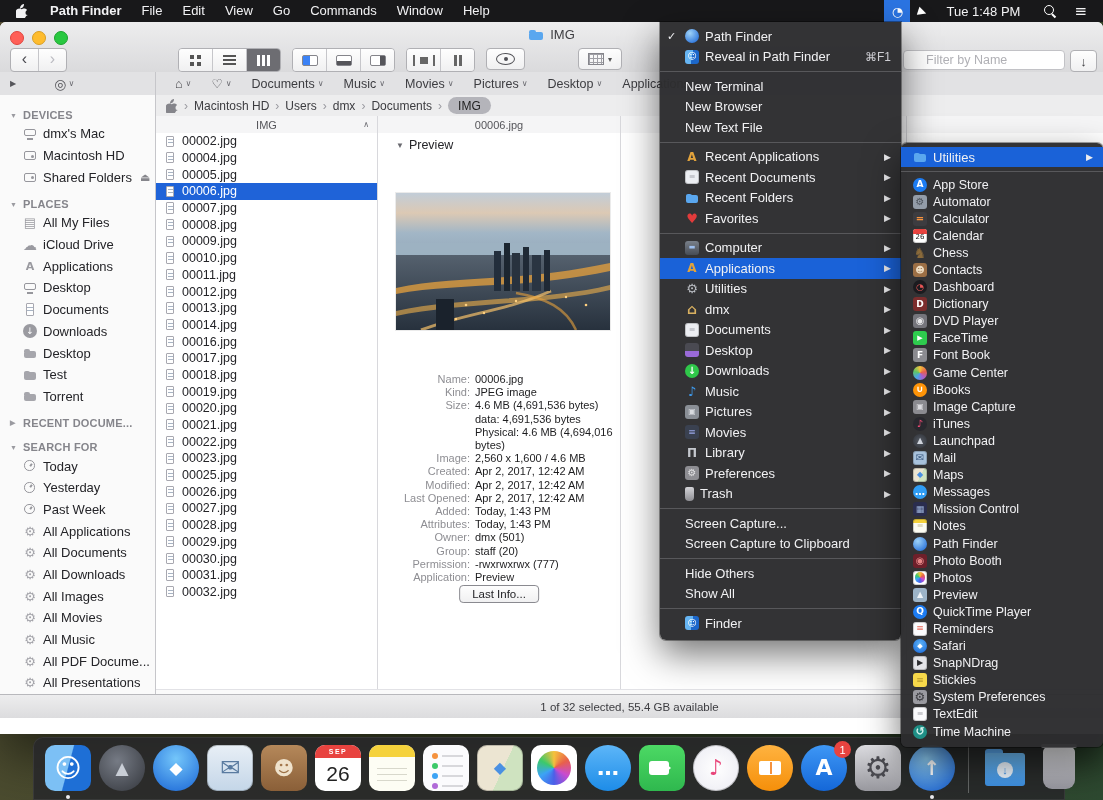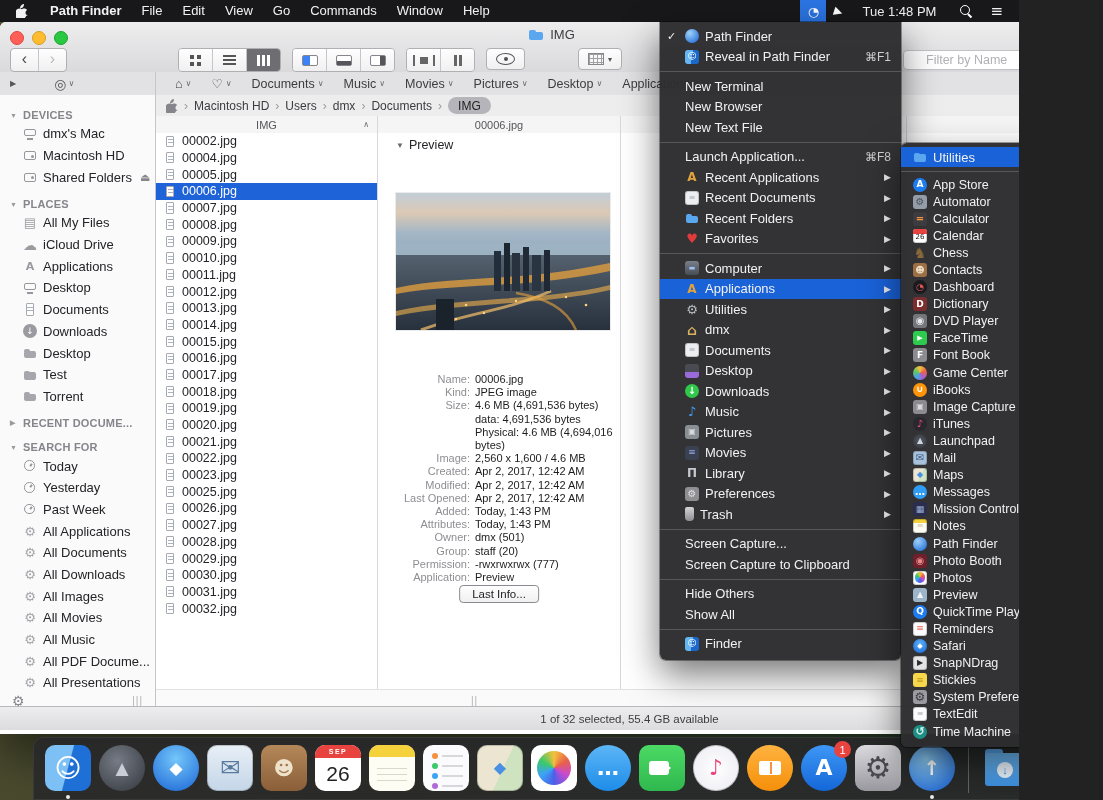--- a/index.html
+++ b/index.html
@@ -1,16 +1,16 @@
 <!DOCTYPE html>
 <html><head>
 <meta charset="utf-8">
 <style>
   html,body{margin:0;padding:0;background:#222;}
-  .screen{position:relative;width:1019px;height:800px;overflow:hidden;
+  .screen{position:relative;width:1103px;height:800px;overflow:hidden;
     background:linear-gradient(120deg,#5a5238 0%,#3e4627 55%,#2e4a31 100%);
     font-family:"Liberation Sans",sans-serif;-webkit-font-smoothing:antialiased;}
   
   .menubar{position:absolute;left:0;top:0;right:0;height:22px;background:#18181a;display:flex;align-items:center;color:#f2f2f4;font-size:13px;padding:0 4px;z-index:60;}
   .apple{display:flex;align-items:center;padding:0 12px;}
   .mb-item{padding:0 10px;line-height:22px;}
   .mb-item.bold{font-weight:bold;}
   .mb-right{margin-left:auto;display:flex;align-items:center;gap:0;}
   .mb-status.pf{width:26px;height:22px;background:#2b74e2;display:flex;align-items:center;justify-content:center;color:#fff;font-size:13px;}
   .mb-status.snap{width:24px;height:22px;display:flex;align-items:center;justify-content:center;color:#fff;font-size:11px;transform:none;}
@@ -88,21 +88,21 @@
   .sb-gear{margin-left:12px;color:#85858b;font-size:14px;font-family:"DejaVu Sans",sans-serif;}
   .sb-grip{margin-left:auto;margin-right:12px;color:#b0b0b5;font-size:10px;letter-spacing:1px;}
   
   .cols{position:absolute;left:156px;top:111px;right:0;bottom:44px;background:#fff;}
   .coldiv{position:absolute;top:-17px;bottom:0;width:1px;background:#d8d8dc;}
   .filecol{position:absolute;left:0;top:0;width:221px;bottom:0;overflow:hidden;}
   .frow{display:flex;align-items:center;gap:5px;height:16.7px;padding-left:8px;font-size:12.5px;color:#242428;}
   .frow.sel{background:#1f63d8;color:#fff;}
   .bstrip{position:absolute;left:156px;right:0;bottom:23px;height:21px;background:#fafafa;border-top:1px solid #e2e2e6;}
   .grip2{position:absolute;top:5px;color:#b0b0b5;font-size:10px;letter-spacing:1px;}
-  .statusbar{position:absolute;left:0;right:0;bottom:4px;height:23px;background:linear-gradient(#ededee,#dcdcde);border-top:1px solid #b8b8bc;}
+  .statusbar{position:absolute;left:0;right:0;bottom:16px;height:23px;background:linear-gradient(#ededee,#dcdcde);border-top:1px solid #b8b8bc;}
   .status-text{position:absolute;left:156px;right:0;top:0;height:23px;display:flex;align-items:center;justify-content:center;font-size:11.5px;color:#3c3c40;}
   
   .prevcol{position:absolute;left:222px;top:0;width:242px;bottom:0;}
   .pv-head{display:flex;align-items:center;gap:5px;font-size:12.5px;color:#242428;padding:5px 0 0 18px;}
   .pv-head .tw{font-size:8px;color:#6a6a70;}
   .pv-img{position:absolute;left:18px;top:60px;width:214px;height:137px;box-shadow:0 0 0 1px rgba(0,0,0,.08);}
   .pv-fields{position:absolute;left:0;top:240px;right:6px;font-size:11px;line-height:13.2px;}
   .pv-row{display:flex;}
   .pv-label{width:92px;flex:none;text-align:right;color:#8e8e93;padding-right:5px;}
   .pv-value{color:#1d1d1f;white-space:nowrap;}
@@ -516,24 +516,20 @@
           <div class="frow">
             <span class="ic shape-doc" style="width: 13px; height: 13px;"></span>
             <span>00013.jpg</span>
           </div>
           <div class="frow">
             <span class="ic shape-doc" style="width: 13px; height: 13px;"></span>
             <span>00014.jpg</span>
           </div>
           <div class="frow">
             <span class="ic shape-doc" style="width: 13px; height: 13px;"></span>
-            <span>00015.jpg</span>
-          </div>
-          <div class="frow">
-            <span class="ic shape-doc" style="width: 13px; height: 13px;"></span>
             <span>00016.jpg</span>
           </div>
           <div class="frow">
             <span class="ic shape-doc" style="width: 13px; height: 13px;"></span>
             <span>00017.jpg</span>
           </div>
           <div class="frow">
             <span class="ic shape-doc" style="width: 13px; height: 13px;"></span>
             <span>00018.jpg</span>
           </div>
@@ -820,25 +816,20 @@
         <span class="chk"></span>
         <span class="lab">New Browser</span>
       </div>
       <div class="mi">
         <span class="chk"></span>
         <span class="lab">New Text File</span>
       </div>
       <div class="msep"></div>
       <div class="mi">
         <span class="chk"></span>
-        <span class="lab">Launch Application...</span>
-        <span class="sc">⌘F8</span>
-      </div>
-      <div class="mi">
-        <span class="chk"></span>
         <span class="ic" style="width: 14px; height: 14px;">
           <b style="color: rgb(226, 163, 60); font-size: 12px;">A</b>
         </span>
         <span class="lab">Recent Applications</span>
         <span class="arr">▶</span>
       </div>
       <div class="mi">
         <span class="chk"></span>
         <span class="ic ring" style="width: 14px; height: 14px; background: rgb(236, 238, 242);">
           <b style="color: rgb(168, 170, 176); font-size: 8px; font-weight: normal;">≡</b>

